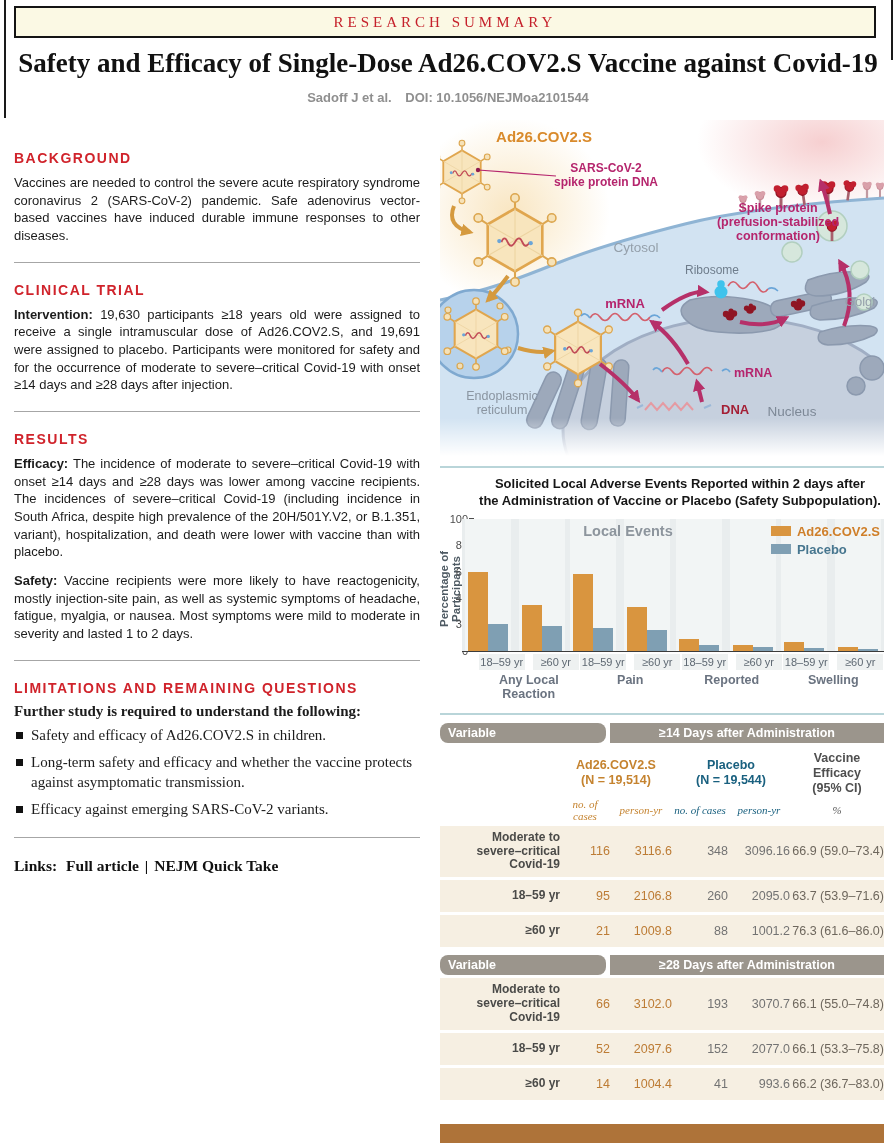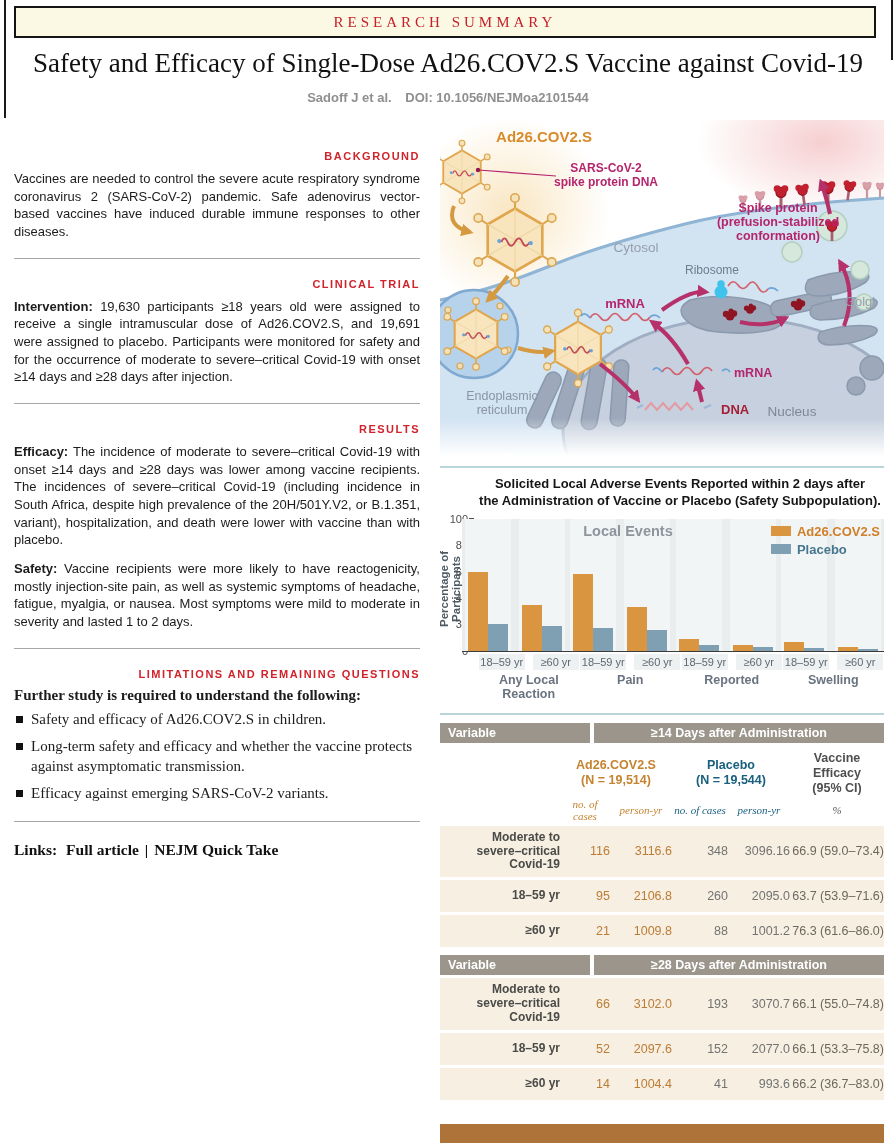--- a/index.html
+++ b/index.html
@@ -4,28 +4,28 @@
 <style>
   html,body{margin:0;padding:0;background:#fff;}
   .page{position:relative;width:896px;height:1143px;background:#fff;overflow:hidden;
         font-family:"Liberation Sans",sans-serif;color:#1c1c1c;}
   .edge-rule-left{position:absolute;left:4px;top:0;width:2px;height:118px;background:#1a1a1a;}
   .edge-rule-right{position:absolute;right:3px;top:0;width:2px;height:60px;background:#1a1a1a;}
   .banner{position:absolute;left:14px;top:6px;width:858px;height:28px;background:#fbf9e4;
           border:2px solid #141414;display:flex;align-items:center;justify-content:center;}
   .banner span{font-family:"Liberation Serif",serif;font-size:15px;letter-spacing:4px;color:#c5212b;}
   .main-title{position:absolute;left:0;top:48px;width:896px;text-align:center;
-              font-family:"Liberation Serif",serif;font-weight:normal;font-size:27px;color:#111;}
+              font-family:"Liberation Serif",serif;font-weight:bold;font-size:27px;color:#111;}
   .byline{position:absolute;left:0;top:90px;width:896px;text-align:center;color:#8f8f8f;
           font-size:13px;font-weight:bold;}
   .byline .gap{display:inline-block;width:10px;}
 
   
   .left-col{position:absolute;left:14px;top:150px;width:406px;}
-  .section-head{color:#d0232b;font-size:11px;font-weight:bold;letter-spacing:1.5px;margin:0 0 7px 0;text-align:right;}
+  .section-head{color:#d0232b;font-size:14px;font-weight:bold;letter-spacing:1.5px;margin:0 0 7px 0;}
   .body-text{font-family:Liberation Sans, sans-serif;font-size:13px;line-height:1.36;text-align:justify;
              margin:8px 0 11px 0;color:#1c1c1c;}
   .body-text b{font-weight:bold;}
   .sec-rule{border:none;border-top:1px solid #a6a6a6;margin:17px 0 19px 0;}
   .lim-intro{font-family:"Liberation Serif",serif;font-weight:bold;font-size:15px;margin:0 0 6px 0;}
   .bullets{list-style:none;margin:0;padding:0;}
   .bullets li{position:relative;padding-left:17px;font-family:"Liberation Serif",serif;font-size:15px;
               line-height:1.3;margin:0 0 8px 0;}
   .bullets li::before{content:"";position:absolute;left:2px;top:6px;width:7px;height:7px;background:#111;}
   .links-line{font-family:"Liberation Serif",serif;font-weight:bold;font-size:15.5px;color:#111;}
@@ -60,21 +60,21 @@
   .xlabels{margin-left:38px;display:flex;margin-top:2px;}
   .cat-x{flex:1;text-align:center;}
   .age-row{display:flex;justify-content:center;gap:8px;}
   .age-chip{width:46px;background:#eef1f1;font-size:11px;color:#5e6872;padding:2px 0;}
   .cat-name{font-size:12.5px;font-weight:bold;color:#6a7380;margin-top:3px;}
 
   
   .t-headbar{display:flex;gap:4px;margin-bottom:3px;}
   .t-headbar .hb{background:#9b958c;color:#fff;font-weight:bold;font-size:12.5px;padding:3px 8px;
                  box-sizing:border-box;}
-  .hb-var{width:150px;}
+  .hb-var{width:166px;border-radius:8px;}
   .hb-period{flex:1;text-align:center;}
   .t-grid{display:grid;grid-template-columns:120px 50px 62px 56px 62px 94px;align-items:center;}
   .t-gh{padding:5px 0 1px 0;}
   .t-gh .gh{text-align:center;font-size:12.5px;font-weight:bold;line-height:1.2;}
   .gh-v{grid-column:2/4;color:#c5832f;}
   .gh-p{grid-column:4/6;color:#19607f;}
   .gh-e{grid-column:6/7;color:#4f4f4f;}
   .t-units{padding:1px 0 4px 0;font-family:"Liberation Serif",serif;font-style:italic;font-size:11px;}
   .t-units span{text-align:center;}
   .u-v{color:#c5832f;} .u-p{color:#19607f;} .u-e{color:#555;}

